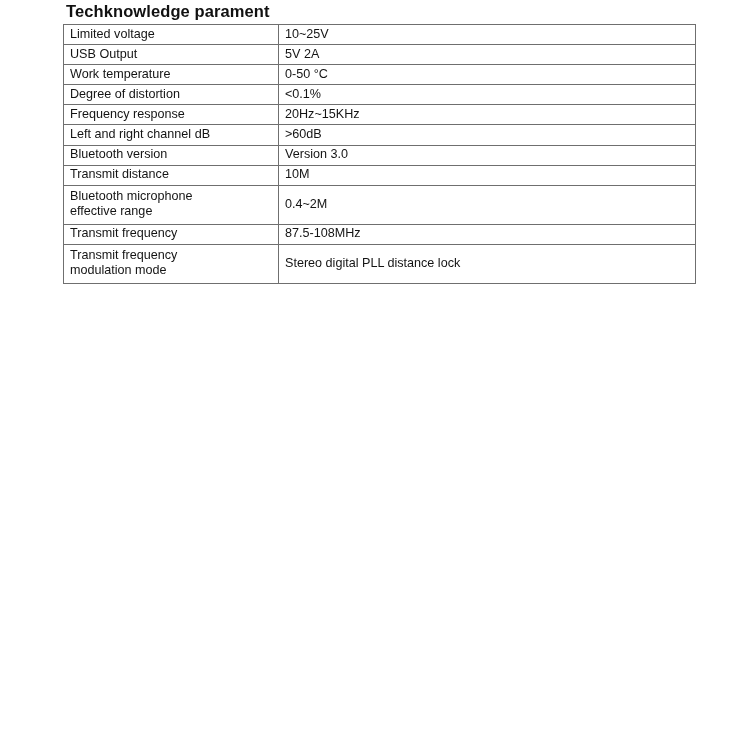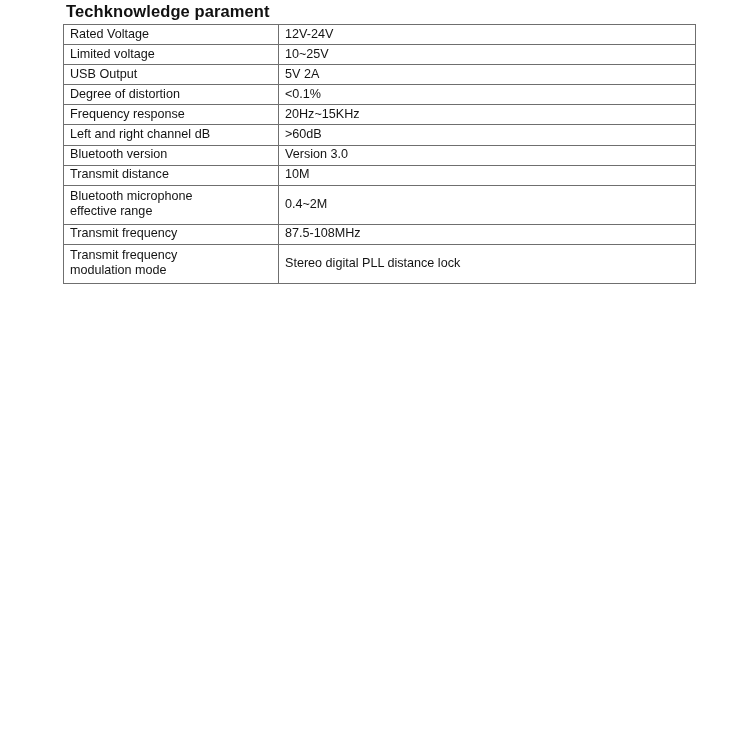--- a/index.html
+++ b/index.html
@@ -66,30 +66,30 @@
   }
 </style>
 </head>
 <body>
 
 <div id="spec-title" data-name="page-title">Techknowledge parament</div>
 
 <table id="spec-table" data-name="specification-table">
   <tbody data-name="table-body">
       <tr data-name="table-row">
-        <td class="param" data-name="table-cell-parameter">Rated Voltage</td>
-        <td data-name="table-cell-value">12V-24V</td>
-      </tr>
-      <tr data-name="table-row">
         <td class="param" data-name="table-cell-parameter">Limited voltage</td>
         <td data-name="table-cell-value">10~25V</td>
       </tr>
       <tr data-name="table-row">
         <td class="param" data-name="table-cell-parameter">USB Output</td>
         <td data-name="table-cell-value"> 5V 2A</td>
+      </tr>
+      <tr data-name="table-row">
+        <td class="param" data-name="table-cell-parameter">Work temperature</td>
+        <td data-name="table-cell-value">0-50 °C</td>
       </tr>
       <tr data-name="table-row">
         <td class="param" data-name="table-cell-parameter">Degree of distortion</td>
         <td data-name="table-cell-value"> &lt;0.1%</td>
       </tr>
       <tr data-name="table-row">
         <td class="param" data-name="table-cell-parameter">Frequency  response</td>
         <td data-name="table-cell-value">20Hz~15KHz</td>
       </tr>
       <tr data-name="table-row">

